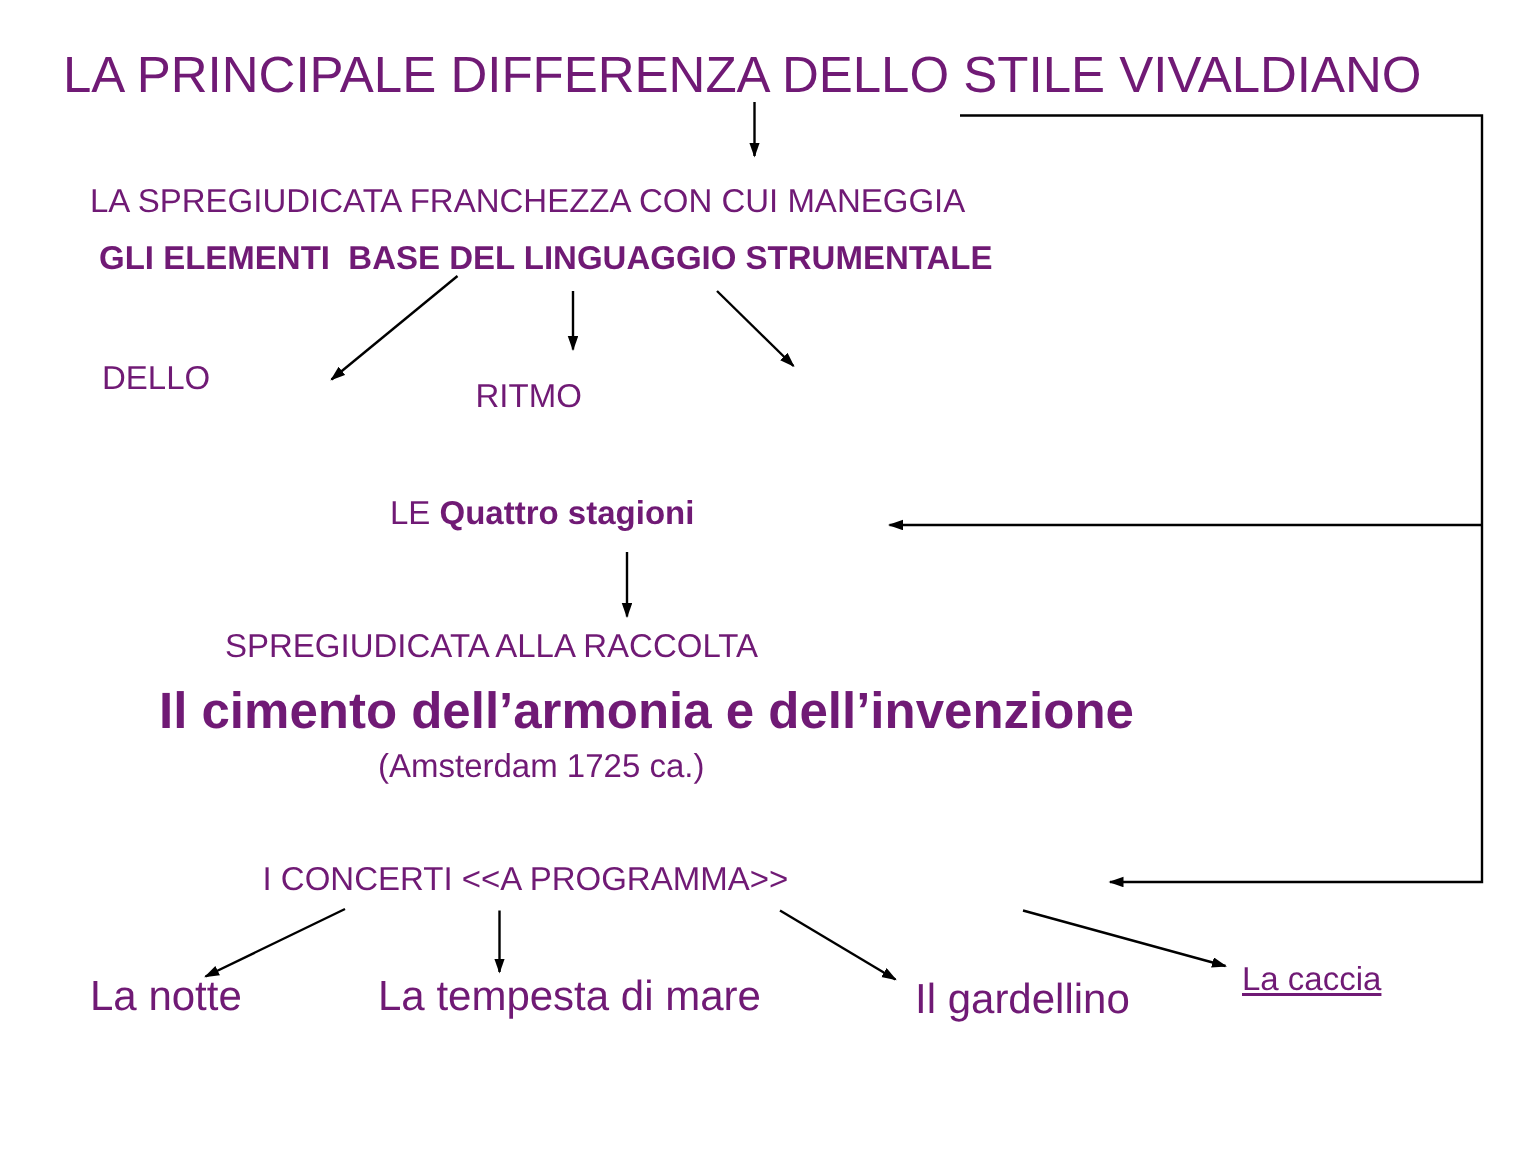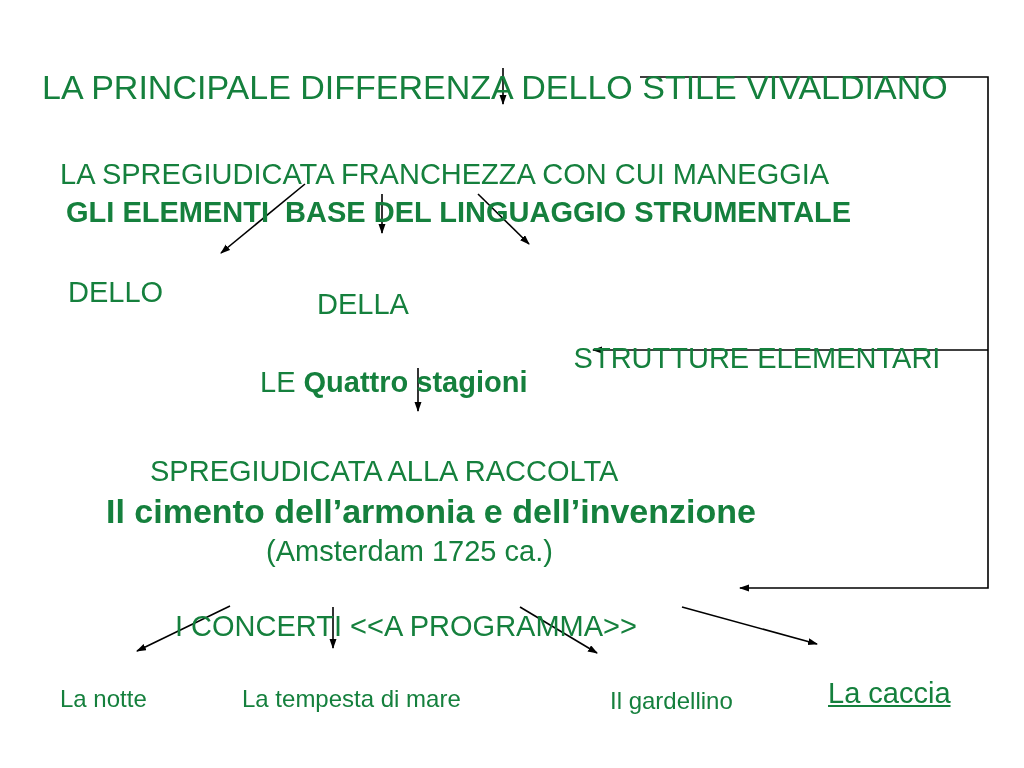--- a/index.html
+++ b/index.html
@@ -1,21 +1,21 @@
 <!DOCTYPE html>
 <html><head>
 <meta charset="utf-8">
 <style>
   html,body{margin:0;padding:0;}
   body{width:1024px;height:768px;background:#ffffff;position:relative;overflow:hidden;
        font-family:"Liberation Sans", sans-serif;color:#000;}
-  .txt{position:absolute;white-space:pre;color:#15803d;line-height:1.05;margin-top:37px;}
+  .txt{position:absolute;white-space:pre;color:#701a75;line-height:1.05;}
   .fs34{font-size:34px;}
-  .fs33{font-size:29px;}
-  .fs32{font-size:24px;}
+  .fs33{font-size:22px;}
+  .fs32{font-size:28px;}
   .bi{font-weight:bold;}
   .center{text-align:center;}
   #arrow-layer{position:absolute;left:0;top:0;width:1024px;height:768px;pointer-events:none;}
   svg line, svg polyline{stroke:#000;stroke-width:1.6;fill:none;}
 </style>
 </head>
 <body>
 
 <svg id="arrow-layer" viewBox="0 0 1024 768" xmlns="http://www.w3.org/2000/svg">
   <defs>
@@ -41,30 +41,29 @@
   <line x1="520" y1="607" x2="597" y2="653" marker-end="url(#ah)"></line>
   <line x1="682" y1="607" x2="817" y2="644" marker-end="url(#ah)"></line>
 </svg>
 
 <div class="txt fs34" style="left:42px;top:33px;">LA PRINCIPALE DIFFERENZA DELLO STILE VIVALDIANO</div>
 
 <div class="txt fs33" style="left:60px;top:122px;">LA SPREGIUDICATA FRANCHEZZA CON CUI MANEGGIA</div>
 <div class="txt fs33" style="left:66px;top:160px;font-weight:bold;">GLI ELEMENTI  BASE DEL LINGUAGGIO STRUMENTALE</div>
 
 <div class="txt fs33" style="left:68px;top:240px;">DELLO</div>
-<div class="txt fs33" style="left:317px;top:252px;">DELLA</div>
+<div class="txt fs33" style="left:317px;top:252px;">RITMO</div>
 
 <div class="txt fs33 center" style="left:545px;top:245px;width:424px;">
-  <div>STRUTTURE ELEMENTARI</div>
 </div>
 
 <div class="txt fs33" style="left:260px;top:330px;"><span>LE </span><span class="bi">Quattro stagioni</span></div>
 
 <div class="txt fs33" style="left:150px;top:419px;">SPREGIUDICATA ALLA RACCOLTA</div>
 <div class="txt fs34 bi" style="left:106px;top:457px;">Il cimento dell’armonia e dell’invenzione</div>
-<div class="txt fs33" style="left:266px;top:499px;">(Amsterdam 1725 ca.)</div>
+<div class="txt fs33" style="left:252px;top:499px;">(Amsterdam 1725 ca.)</div>
 
 <div class="txt fs33" style="left:175px;top:574px;">I CONCERTI &lt;&lt;A PROGRAMMA&gt;&gt;</div>
 
 <div class="txt fs32" style="left:60px;top:649px;">La notte</div>
-<div class="txt fs32" style="left:242px;top:649px;text-align:right;">La tempesta di mare</div>
+<div class="txt fs32" style="left:252px;top:649px;text-align:right;">La tempesta di mare</div>
 <div class="txt fs32" style="left:610px;top:651px;">Il gardellino</div>
 <div class="txt fs33" style="left:828px;top:641px;text-decoration:underline;">La caccia</div>
 
 </body></html>

